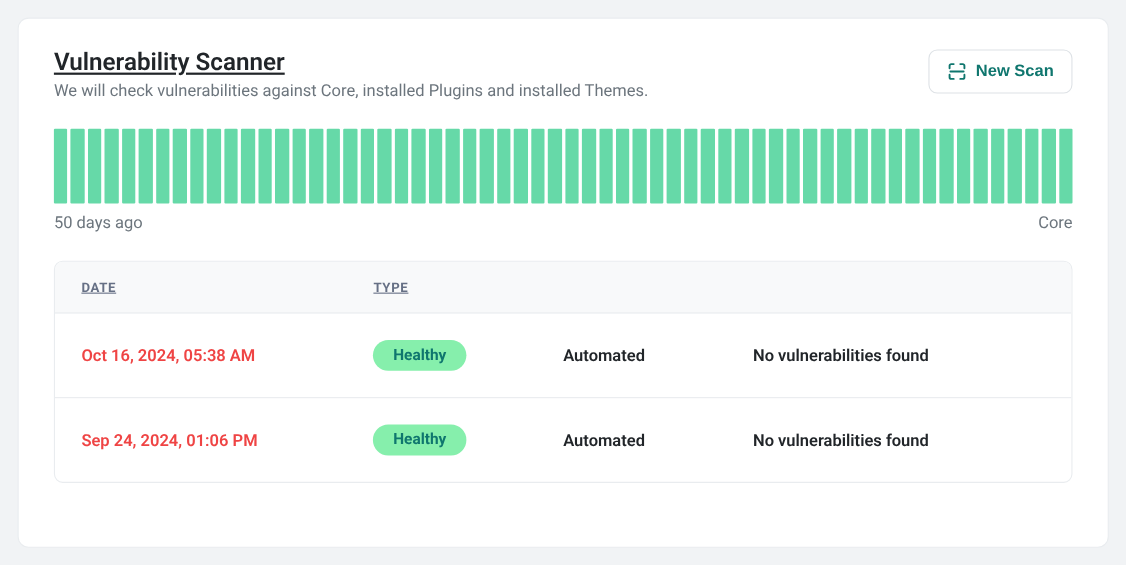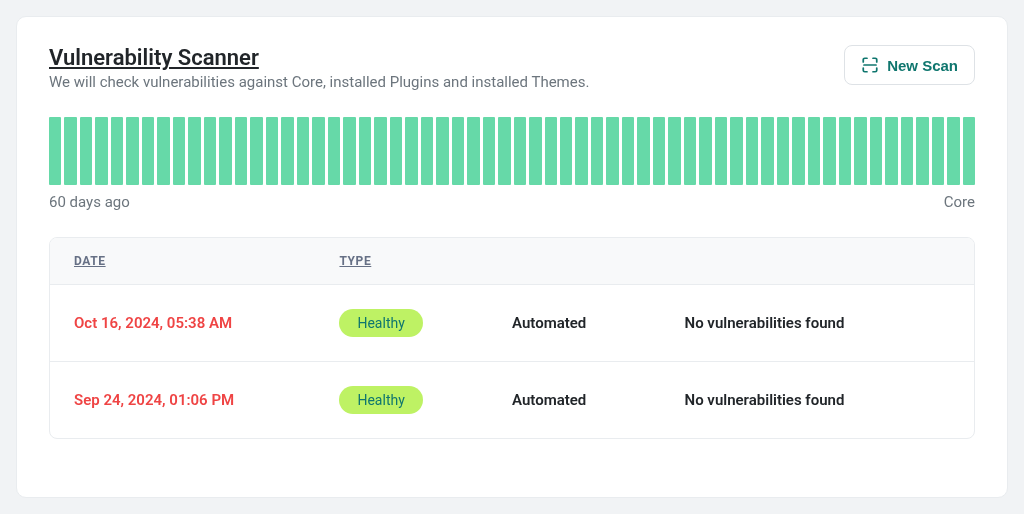--- a/index.html
+++ b/index.html
@@ -28,21 +28,21 @@
     color: #212529;
     margin-bottom: 3px;
     text-decoration: underline;
   }
   .subtitle {
     font-size: 15px;
     color: #6c757d;
   }
   .new-scan-btn {
     display: inline-flex;
-    align-items: center;
+    align-items: flex-start;
     gap: 8px;
     border: 1px solid #dee2e6;
     background: #fff;
     color: #0f766e;
     font-size: 15px;
     font-weight: 600;
     padding: 10px 16px;
     border-radius: 8px;
     cursor: pointer;
   }
@@ -100,24 +100,24 @@
     font-weight: 600;
     color: #ef4444;
   }
   .td-type, .td-summary {
     font-size: 15px;
     font-weight: 600;
     color: #212529;
   }
   .badge {
     display: inline-block;
-    background: #bef264;
+    background: #86efac;
     color: #0f766e;
     font-size: 14px;
-    font-weight: 400;
+    font-weight: 700;
     padding: 6px 18px;
     border-radius: 16px;
   }
 </style>
 </head>
 <body>
 
 <div class="card">
   <div class="header-row">
     <div>
@@ -194,21 +194,21 @@
       <div class="bar"></div>
       <div class="bar"></div>
       <div class="bar"></div>
       <div class="bar"></div>
       <div class="bar"></div>
       <div class="bar"></div>
       <div class="bar"></div>
       <div class="bar"></div>
     </div>
   <div class="range-row">
-    <span>60 days ago</span>
+    <span>50 days ago</span>
     <span>Core</span>
   </div>
 
   <div class="table">
     <div class="thead">
       <div class="th">DATE</div>
       <div class="th">TYPE</div>
     </div>
     <div id="tbody">
         <div class="trow">

